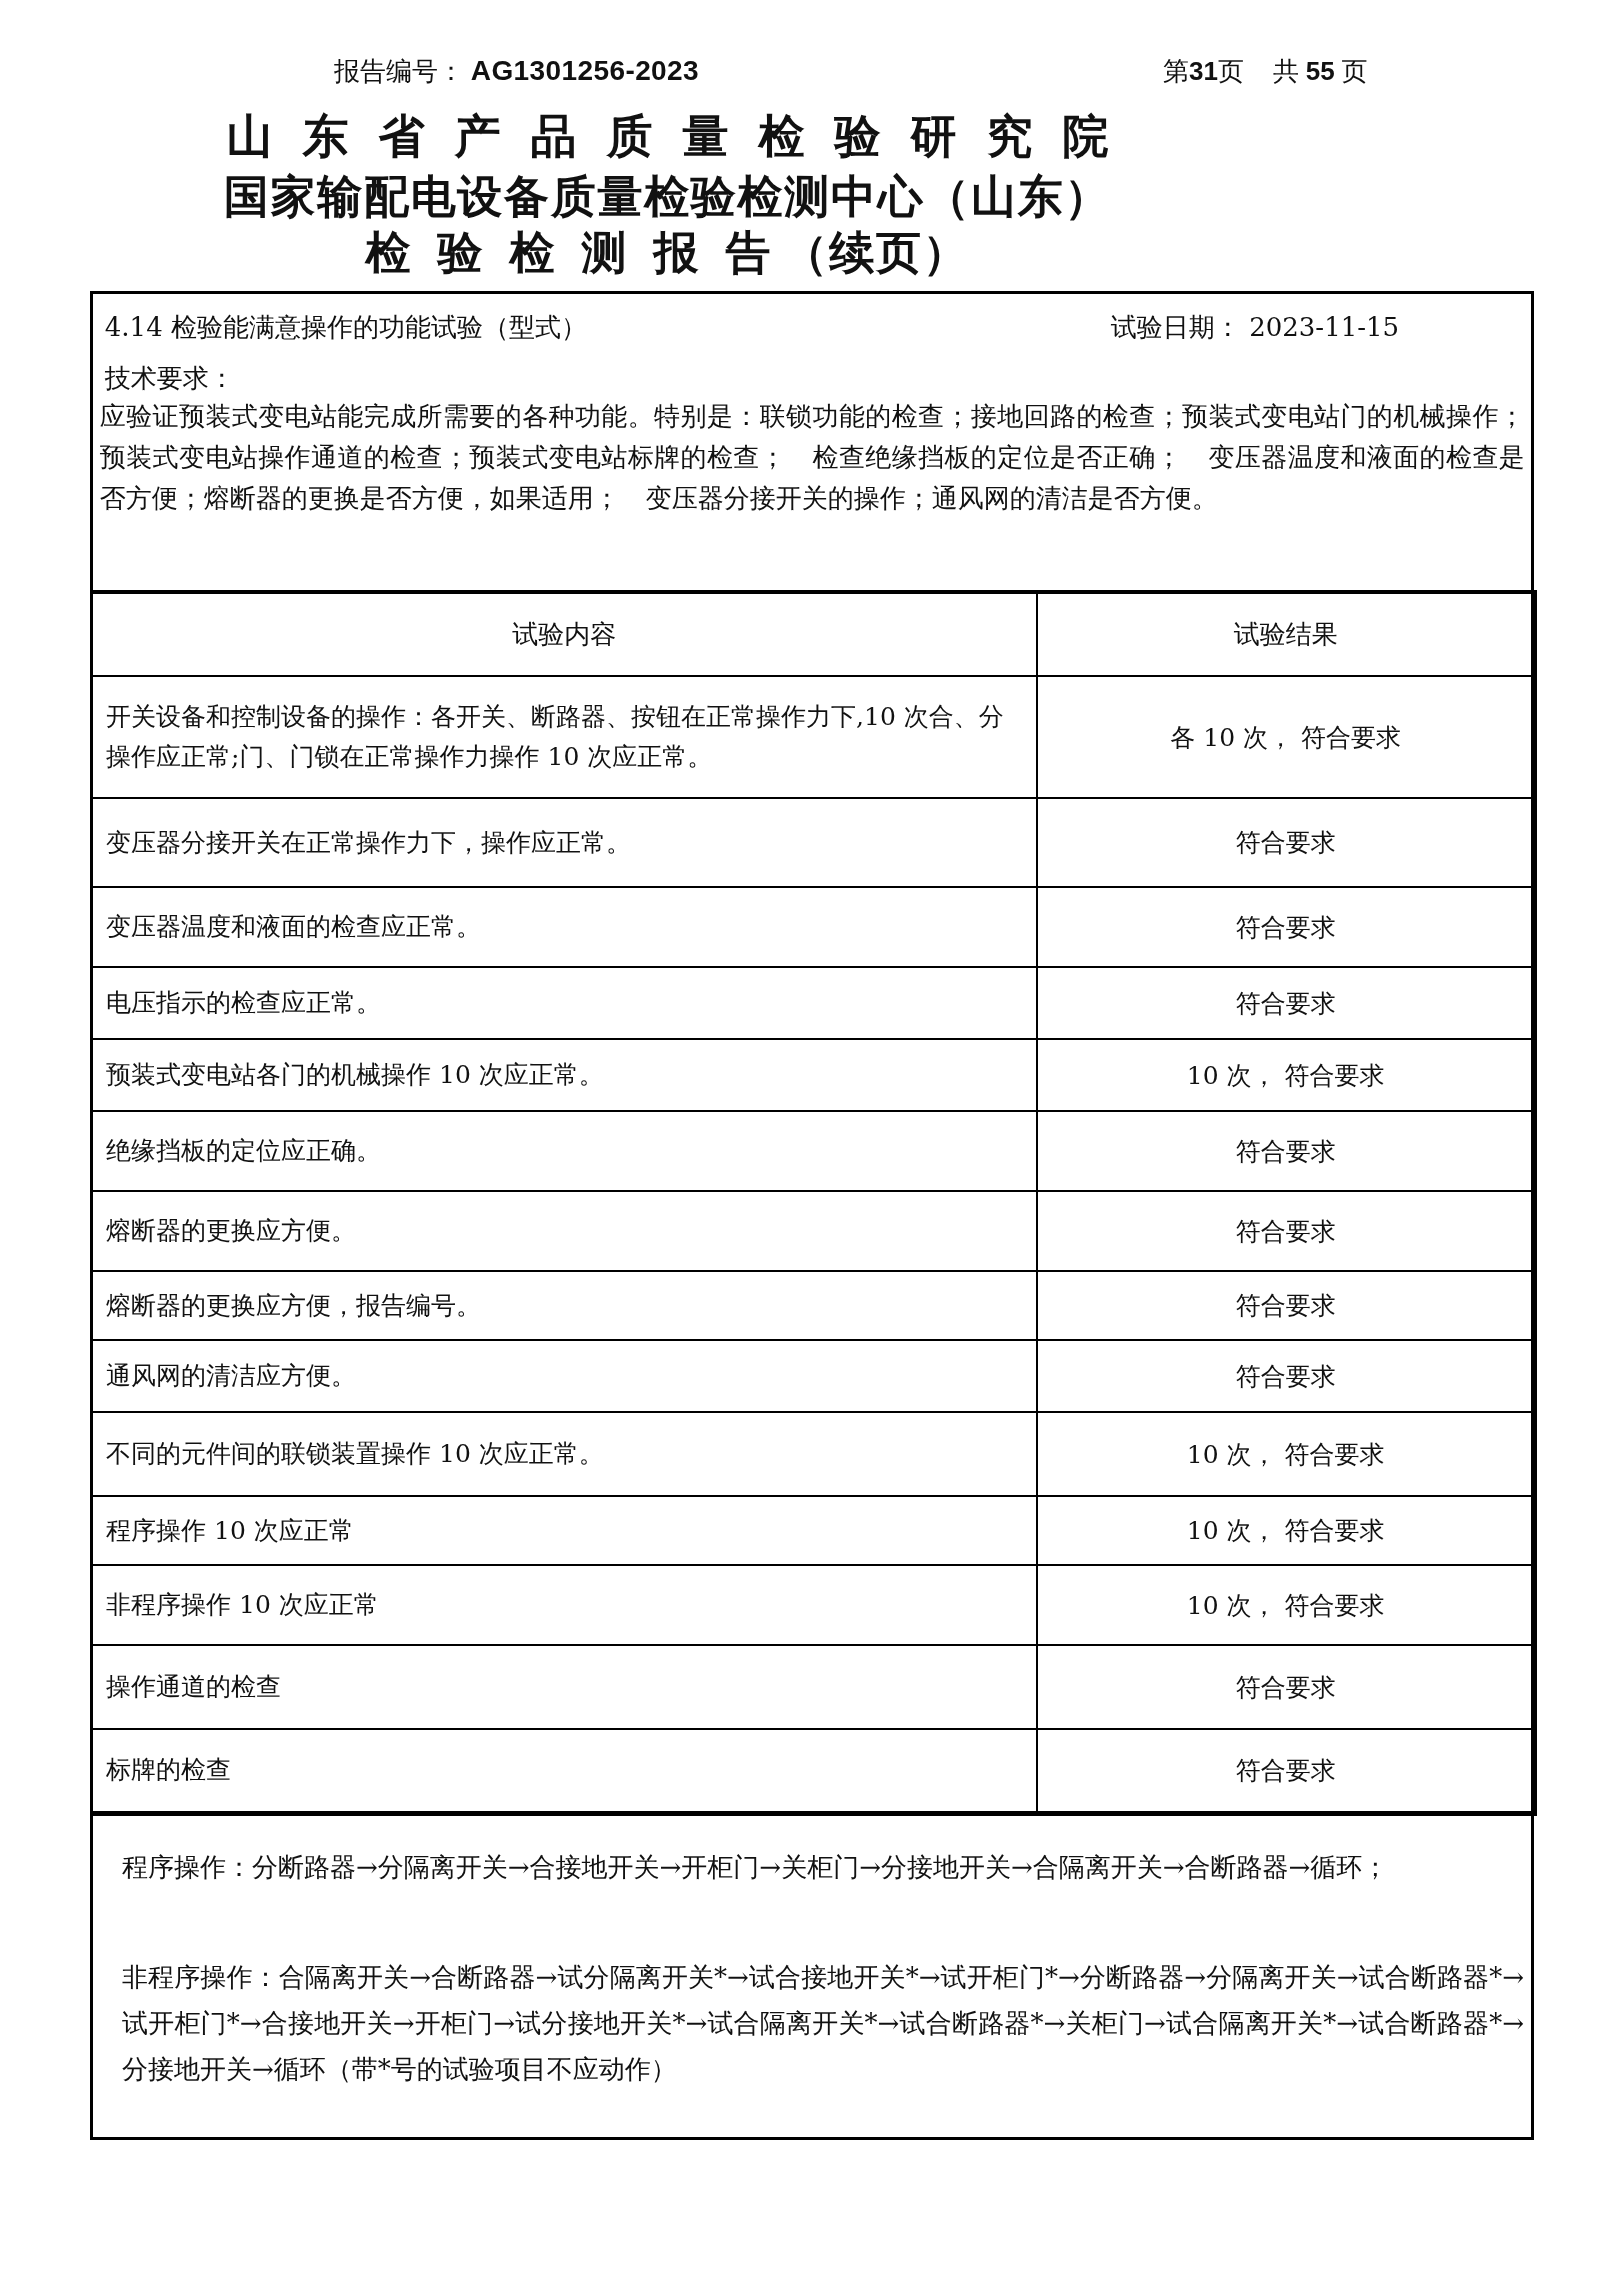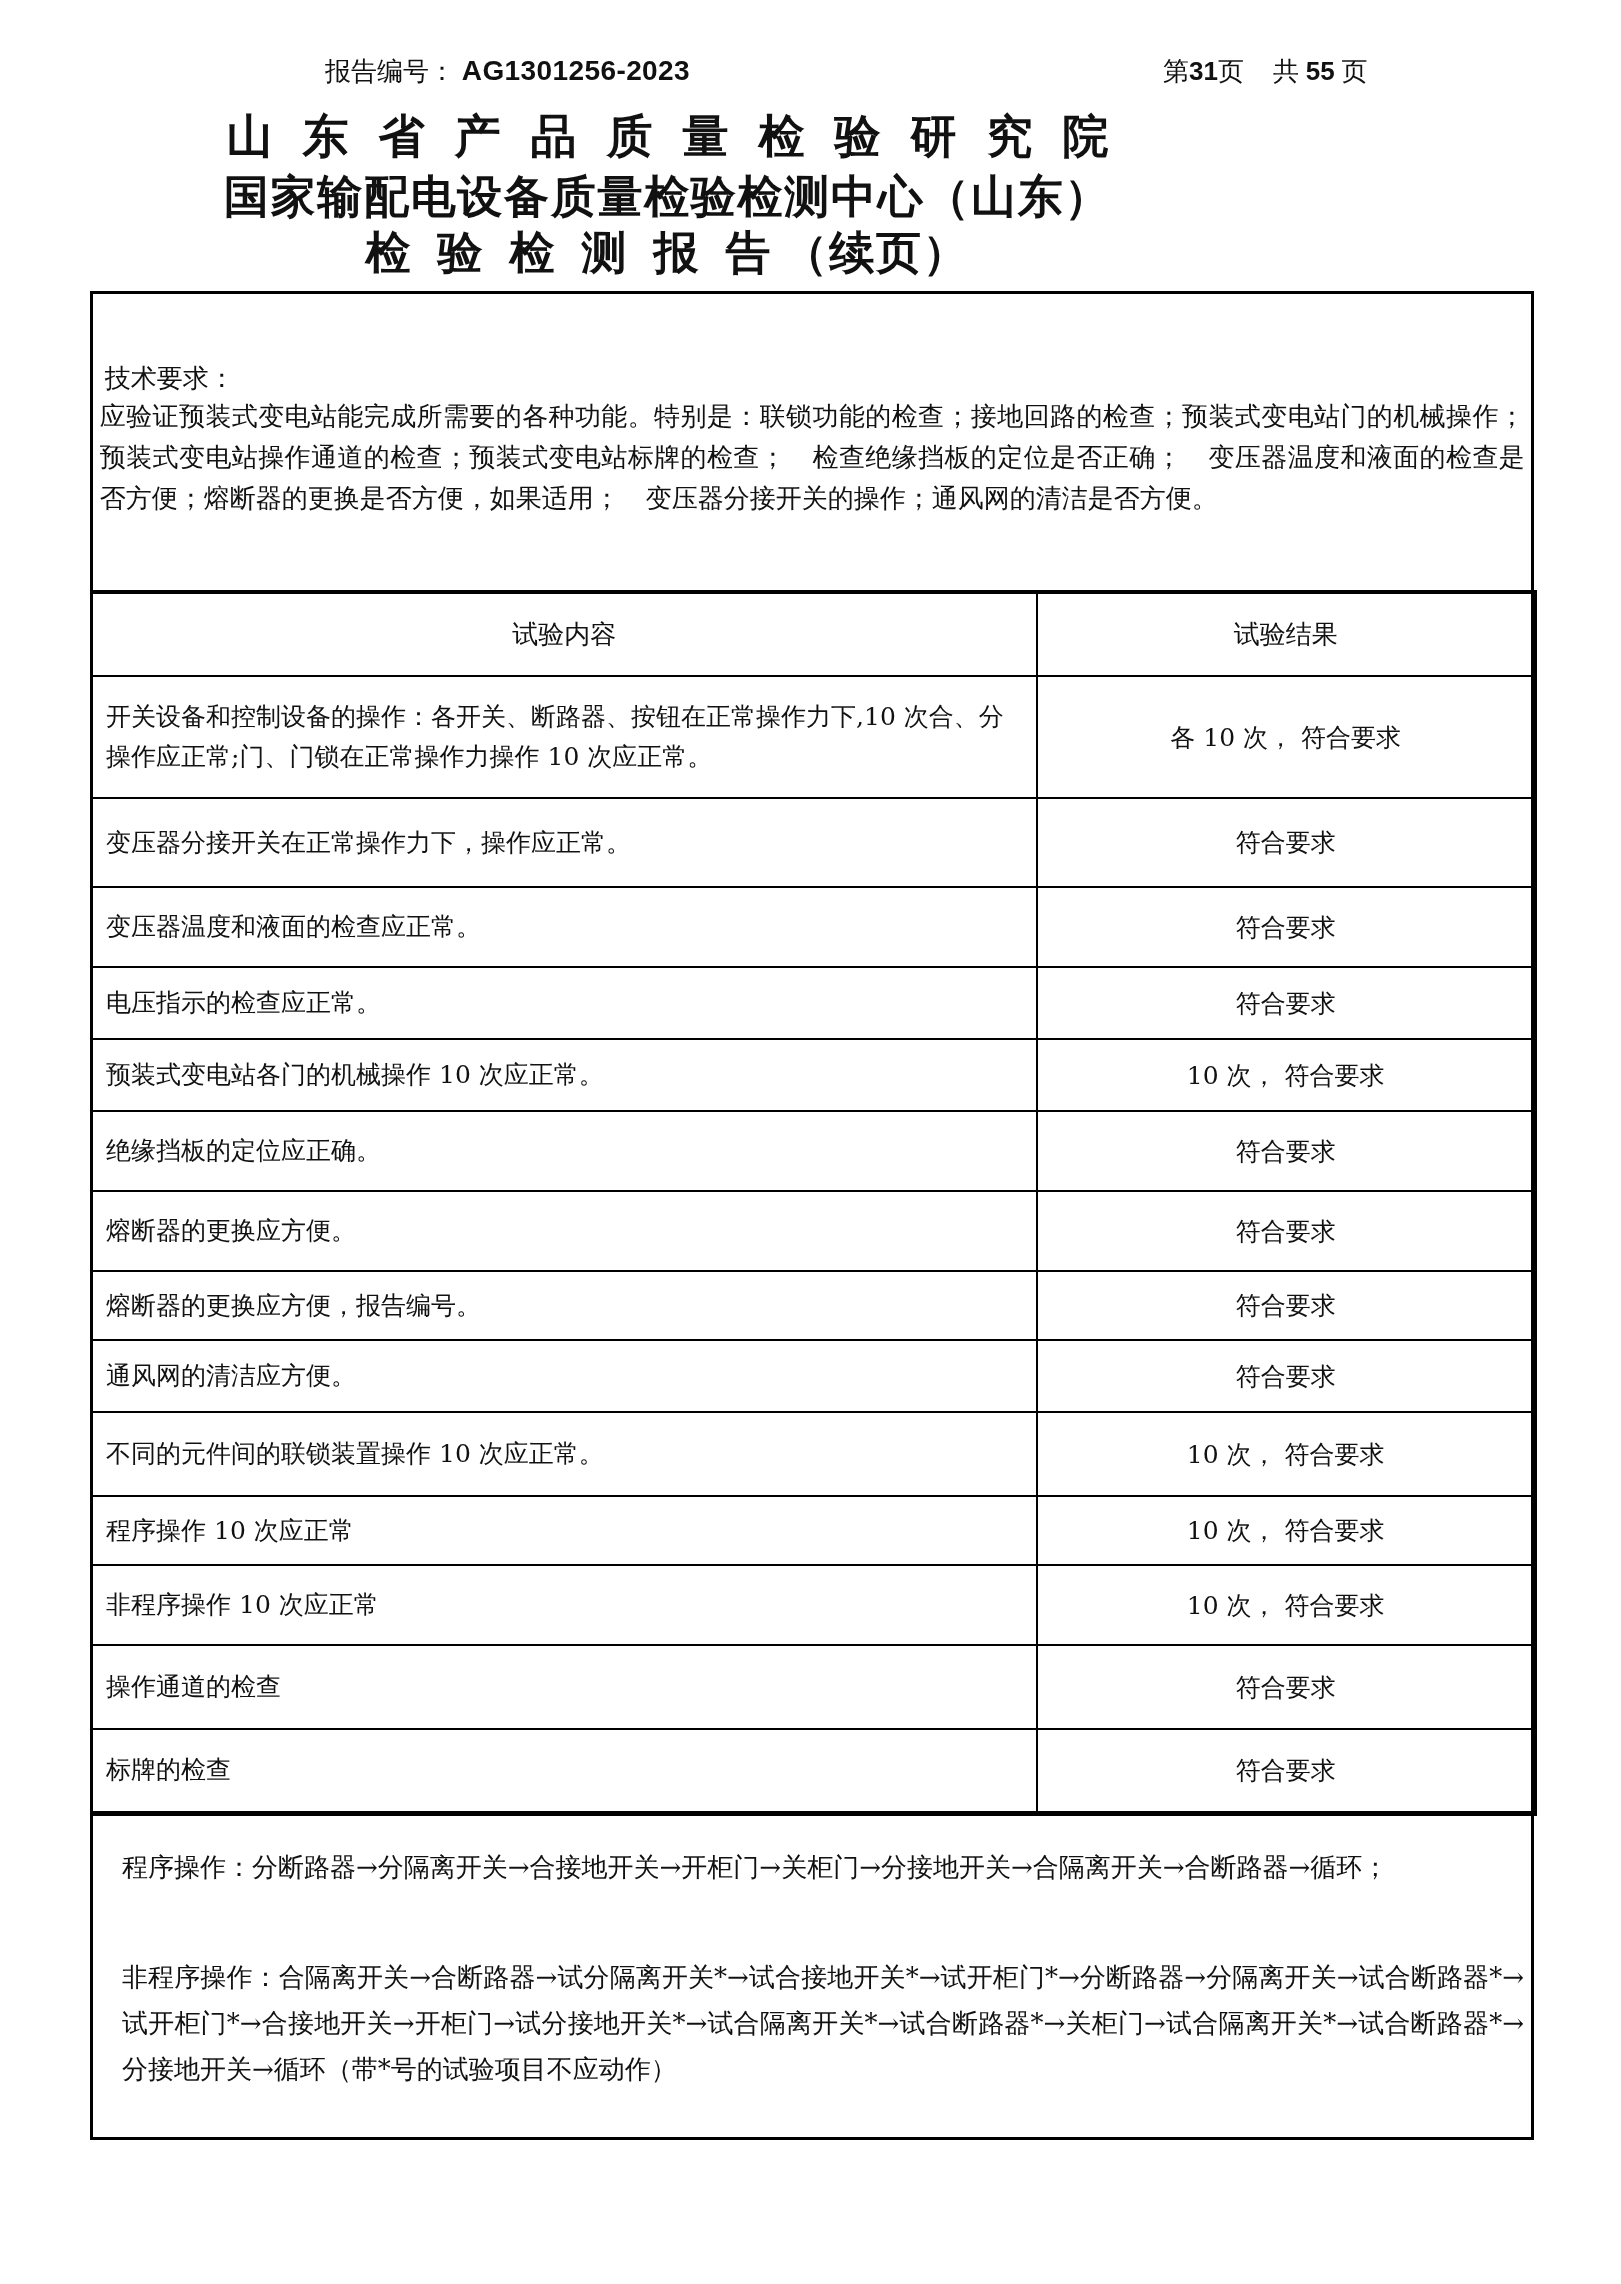--- a/index.html
+++ b/index.html
@@ -2,21 +2,21 @@
 <html style="font-size:13.5px"><head>
 <meta charset="utf-8">
 <style>
   html,body { margin:0; padding:0; background:#e8e8e8; }
   .page {
     position:relative; width:1621px; height:2284px; background:#ffffff;
     color:#111; font-family:"DejaVu Serif","Liberation Serif",serif;
     overflow:hidden; margin:0 auto;
   }
   
-  .hdr-left { position:absolute; left:325px; top:54px; font-size:26px; white-space:nowrap; }
+  .hdr-left { position:absolute; left:334px; top:54px; font-size:26px; white-space:nowrap; }
   .hdr-left .rpt-num {
     font-family:"Liberation Sans","DejaVu Sans",sans-serif; font-weight:700;
     font-size:28px; letter-spacing:0.4px; margin-left:6.8px;
   }
   .hdr-right { position:absolute; left:1163px; top:54px; font-size:26px; white-space:nowrap; }
   .hdr-right .pgnum {
     font-family:"Liberation Sans","DejaVu Sans",sans-serif; font-weight:700; font-size:26px;
   }
   .hdr-right .gap { display:inline-block; width:29px; }
   .hdr-right .sp { margin:0 6.8px; }
@@ -92,20 +92,26 @@
   </div>
 
   <div class="title title1"><span>山东省产品质量检验研究院</span></div>
   <div class="title title2">国家输配电设备质量检验检测中心（山东）</div>
   <div class="title title3">
     <span class="t3main">检验检测报告</span><span class="t3suf">（续页）</span>
   </div>
 
   <div class="main-box">
 
+    <div class="sec-row">
+      <span>4.14 检验能满意操作的功能试验（型式）</span>
+      <span class="date-wrap">
+        <span>试验日期：</span><span class="date-val">2023-11-15</span>
+      </span>
+    </div>
 
     <div class="tech-label">技术要求：</div>
     <div class="tech-par">应验证预装式变电站能完成所需要的各种功能。特别是：联锁功能的检查；接地回路的检查；预装式变电站门的机械操作；预装式变电站操作通道的检查；预装式变电站标牌的检查；　检查绝缘挡板的定位是否正确；　变压器温度和液面的检查是否方便；熔断器的更换是否方便，如果适用；　变压器分接开关的操作；通风网的清洁是否方便。</div>
 
     <table class="test-table">
       <colgroup>
           <col class="c1">
           <col class="c2">
         </colgroup>
       <tbody>

